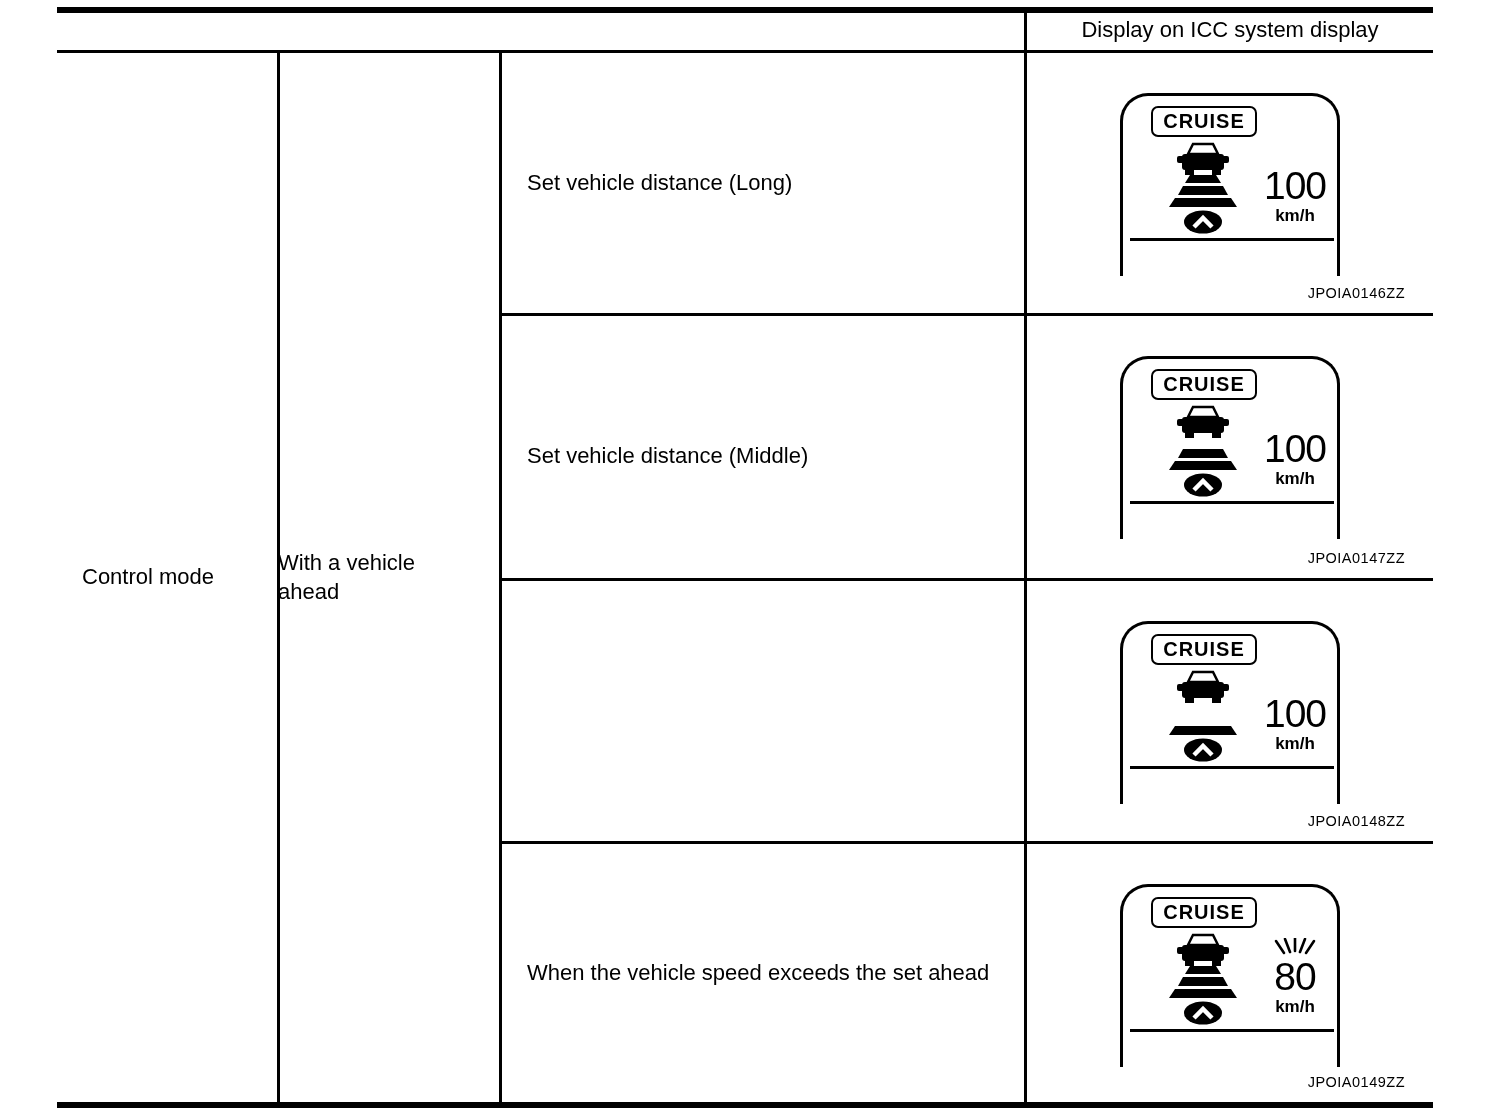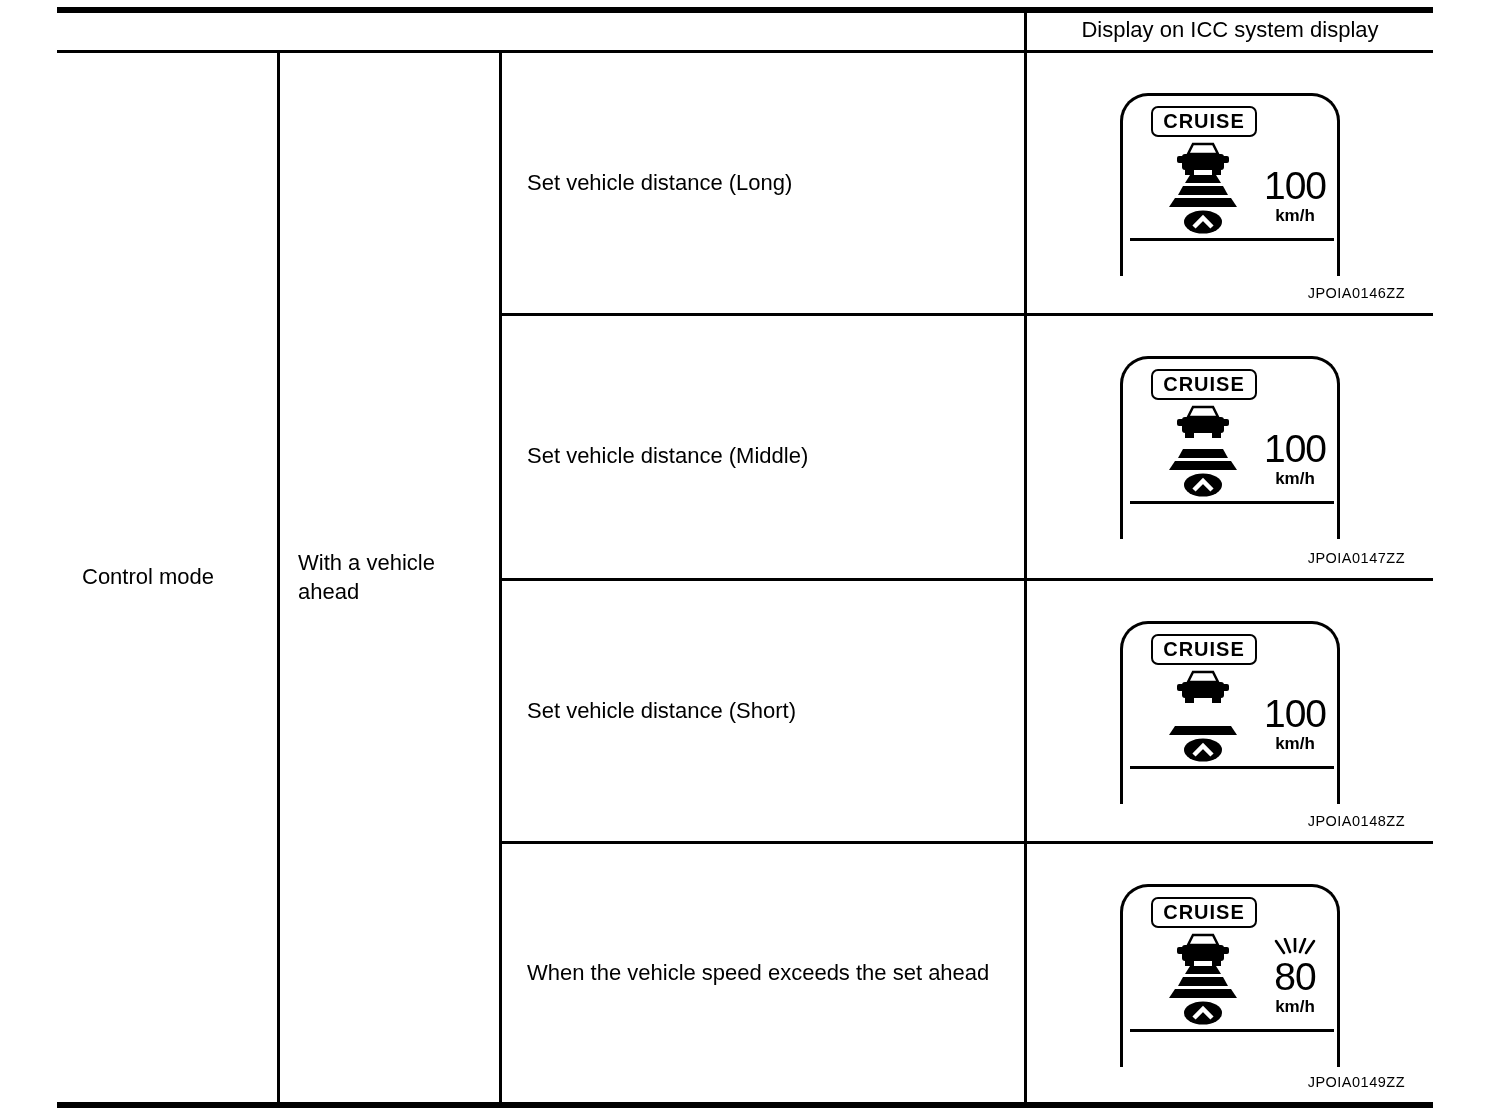--- a/index.html
+++ b/index.html
@@ -56,32 +56,29 @@
   <div class="vrule" style="left:499px; top:52px; height:1053px;"></div>
   <div class="vrule" style="left:1024px; top:10px; height:1095px;"></div>
 
   <div class="cell center" style="left:1027px; top:10px; width:406px; height:40px;">
     <span>Display on ICC system display</span>
   </div>
 
   <div class="cell padded" style="left:57px; top:53px; width:220px; height:1049px;">
     <span>Control mode</span>
   </div>
-  <div class="cell" style="left:277px; top:53px; width:222px; height:1049px; padding-left:21px;">
+  <div class="cell" style="left:277px; top:53px; width:222px; height:1049px; padding-left:1px;">
     <span style="display:block; width:170px;">With a vehicle ahead</span>
   </div>
 
   <div class="cell padded" style="left:502px; top:53px; width:522px; height:260px;">
     <span>Set vehicle distance (Long)</span>
   </div>
   <div class="cell padded" style="left:502px; top:316px; width:522px; height:248px;margin-top:16px;">
     <span>Set vehicle distance (Middle)</span>
-  </div>
-  <div class="cell padded" style="left:502px; top:581px; width:522px; height:260px;">
-    <span>Set vehicle distance (Short)</span>
   </div>
   <div class="cell padded" style="left:502px; top:844px; width:522px; height:258px;">
     <span>When the vehicle speed exceeds the set ahead</span>
   </div>
 
   <div class="fig-cell" style="left:1027px; top:53px; width:406px; height:260px;">
     <div class="display-frame">
       <div class="cruise-badge">
         <span>CRUISE</span>
       </div>

